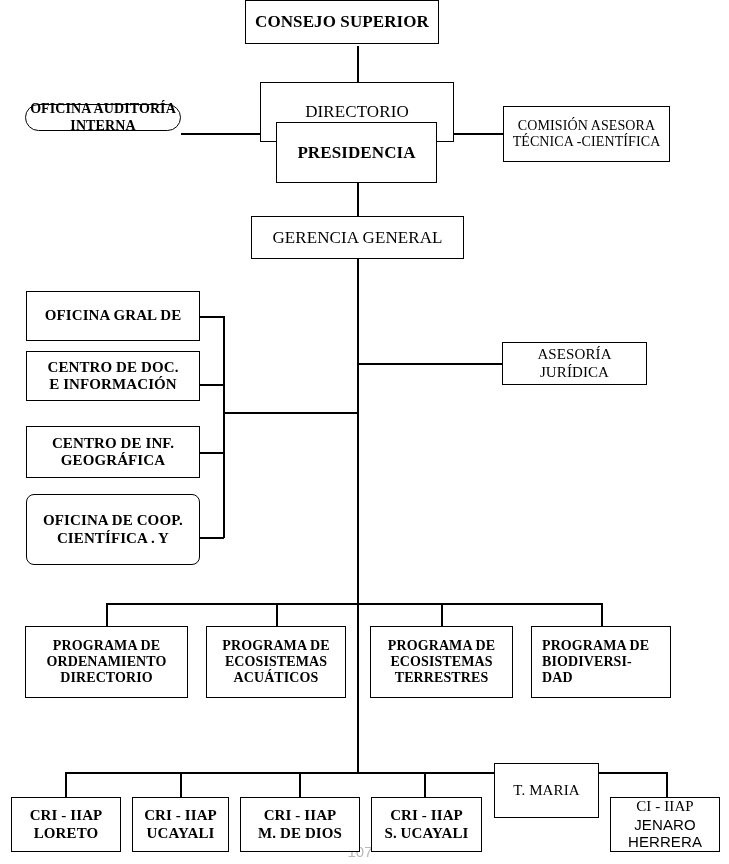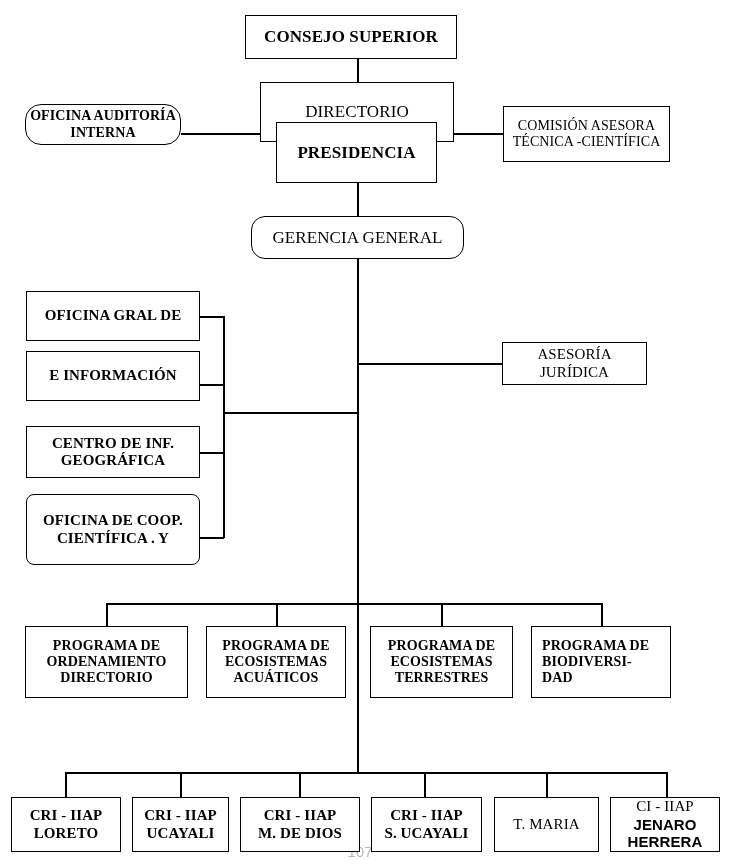--- a/index.html
+++ b/index.html
@@ -31,21 +31,21 @@
     justify-content: center;
     text-align: center;
     color: #000000;
     line-height: 1.16;
     letter-spacing: .1px;
     z-index: 5;
   }
   .box span { display: block; width: 100%; }
   .bold   { font-weight: bold; }
   .reg    { font-weight: normal; }
-  .sans   { font-family: "Liberation Sans", "DejaVu Sans", sans-serif; font-weight: bold; }
+  .sans   { font-family: "Liberation Sans", "DejaVu Sans", sans-serif; font-weight: normal; }
   .left   { text-align: left; padding-left: 10px; }
 
   .f15 { font-size: 15px; }
   .f17 { font-size: 17px; }
   .f14 { font-size: 14px; }
 
   
   #pageno {
     position: absolute;
     left: 340px;
@@ -88,52 +88,53 @@
   <div class="ln" style="left:601px; top:603px; width:1.6px; height:23px;"></div>
 
   <div class="ln" style="left:65px;  top:772px; width:602px; height:1.6px;"></div>
   <div class="ln" style="left:65px;  top:772px; width:1.6px; height:25px;"></div>
   <div class="ln" style="left:180px; top:772px; width:1.6px; height:25px;"></div>
   <div class="ln" style="left:299px; top:772px; width:1.6px; height:25px;"></div>
   <div class="ln" style="left:424px; top:772px; width:1.6px; height:25px;"></div>
   <div class="ln" style="left:546px; top:772px; width:1.6px; height:25px;"></div>
   <div class="ln" style="left:666px; top:772px; width:1.6px; height:25px;"></div>
 
-  <div class="box bold f17" style="left:245px; top:15px; width:212px; height:44px;">
+  <div class="box bold f17" style="left:245px; top:0; width:194px; height:44px;">
     <span>CONSEJO SUPERIOR</span>
   </div>
 
   <div class="box reg f17" style="left:260px; top:82px; width:194px; height:60px; align-items:flex-start; padding-top:19px;">
     <span>DIRECTORIO</span>
   </div>
   <div class="box bold f17" style="left:276px; top:122px; width:161px; height:61px; z-index:7;">
     <span>PRESIDENCIA</span>
   </div>
 
-  <div class="box bold f14" style="left:25px; top:104px; width:156px; height:41px; flex-direction:column; justify-content:center;border-radius:16px;">
+  <div class="box bold f14" style="left:25px; top:104px; width:156px; height:27px; flex-direction:column; justify-content:center;border-radius:16px;">
     <span>OFICINA AUDITORÍA</span>
     <span>INTERNA</span>
   </div>
   <div class="box reg f14" style="left:503px; top:106px; width:167px; height:56px; flex-direction:column; justify-content:center;">
     <span>COMISIÓN ASESORA</span>
     <span>TÉCNICA -CIENTÍFICA</span>
   </div>
 
-  <div class="box reg f17" style="left:251px; top:216px; width:213px; height:43px;border-radius:14px;">
+  <div class="box reg f17" style="left:251px; top:216px; width:213px; height:43px;">
     <span>GERENCIA GENERAL</span>
   </div>
 
   <div class="box reg f15" style="left:502px; top:342px; width:145px; height:43px;">
     <span>ASESORÍA JURÍDICA</span>
   </div>
 
   <div class="box bold f15" style="left:26px; top:291px; width:174px; height:50px; flex-direction:column; justify-content:center;">
     <span>OFICINA GRAL DE</span>
   </div>
   <div class="box bold f15" style="left:26px; top:351px; width:174px; height:50px; flex-direction:column; justify-content:center;">
+    <span>CENTRO DE DOC.</span>
     <span>E INFORMACIÓN</span>
   </div>
   <div class="box bold f15" style="left:26px; top:426px; width:174px; height:52px; flex-direction:column; justify-content:center;">
     <span>CENTRO DE INF.</span>
     <span>GEOGRÁFICA</span>
   </div>
   <div class="box bold f15" style="left:26px; top:494px; width:174px; height:71px; flex-direction:column; justify-content:center;border-radius:8px;">
     <span>OFICINA DE COOP.</span>
     <span>CIENTÍFICA . Y</span>
   </div>
@@ -168,21 +169,21 @@
     <span>UCAYALI</span>
   </div>
   <div class="box bold f15" style="left:240px; top:797px; width:120px; height:55px; flex-direction:column; justify-content:center;">
     <span>CRI - IIAP</span>
     <span>M. DE DIOS</span>
   </div>
   <div class="box bold f15" style="left:371px; top:797px; width:111px; height:55px; flex-direction:column; justify-content:center;">
     <span>CRI - IIAP</span>
     <span>S. UCAYALI</span>
   </div>
-  <div class="box reg f15" style="left:494px; top:797px; width:105px; height:55px;">
+  <div class="box reg f15" style="left:494px; top:763px; width:105px; height:55px;">
     <span>T. MARIA</span>
   </div>
   <div class="box f15" style="left:610px; top:797px; width:110px; height:55px; flex-direction:column; justify-content:center;">
     <span class="reg">CI - IIAP</span>
     <span class="sans">JENARO</span>
     <span class="sans">HERRERA</span>
   </div>
 
   <div id="pageno">107</div>
 

